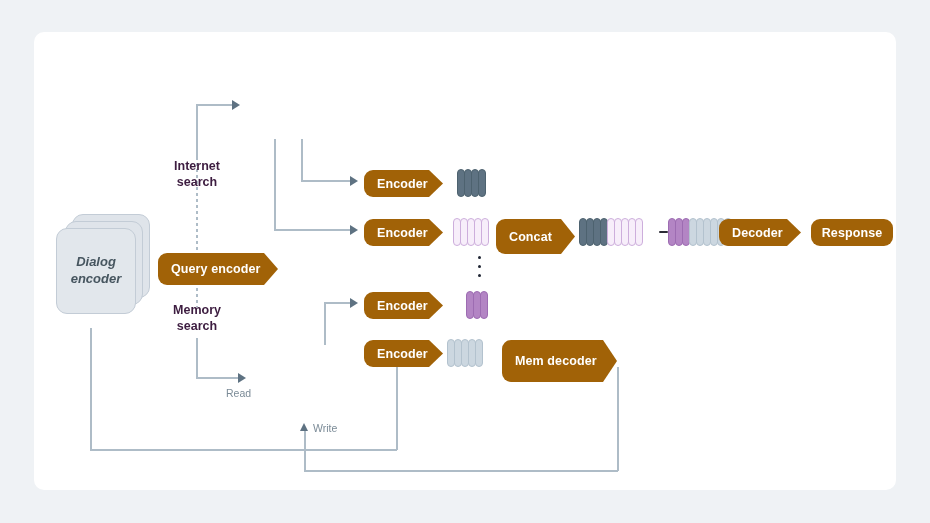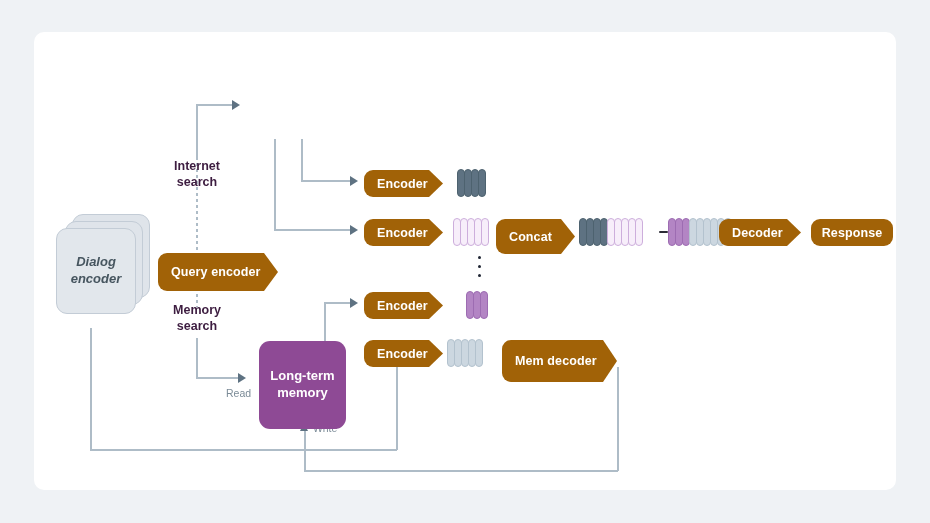--- a/index.html
+++ b/index.html
@@ -163,28 +163,22 @@
     <div>Internet</div>
     <div>search</div>
   </div>
   <div class="lbl" style="left:129px;top:271px;width:68px;">
     <div>Memory</div>
     <div>search</div>
   </div>
   <div class="smlbl" style="left:192px;top:355px;">Read</div>
   <div class="smlbl" style="left:279px;top:390px;">Write</div>
 
-  <div class="chip pennant" style="left:124px;top:221px;width:120px;height:38px;">Query encoder</div>
-
-  <div class="membox" style="left:225px;top:309px;width:87px;height:88px;">
-    <div>
-      <div>Long-term</div>
-      <div>memory</div>
-    </div>
-  </div>
+  <div class="chip pennant" style="left:124px;top:221px;width:120px;height:32px;">Query encoder</div>
+
 
   <div class="chip pennant" style="left:330px;top:138px;width:79px;height:27px;">Encoder</div>
   <div class="stack" style="left:423px;top:137px;">
       <div class="tok slate"></div>
       <div class="tok slate"></div>
       <div class="tok slate"></div>
       <div class="tok slate"></div>
     </div>
 
   <div class="chip pennant" style="left:330px;top:187px;width:79px;height:27px;">Encoder</div>

